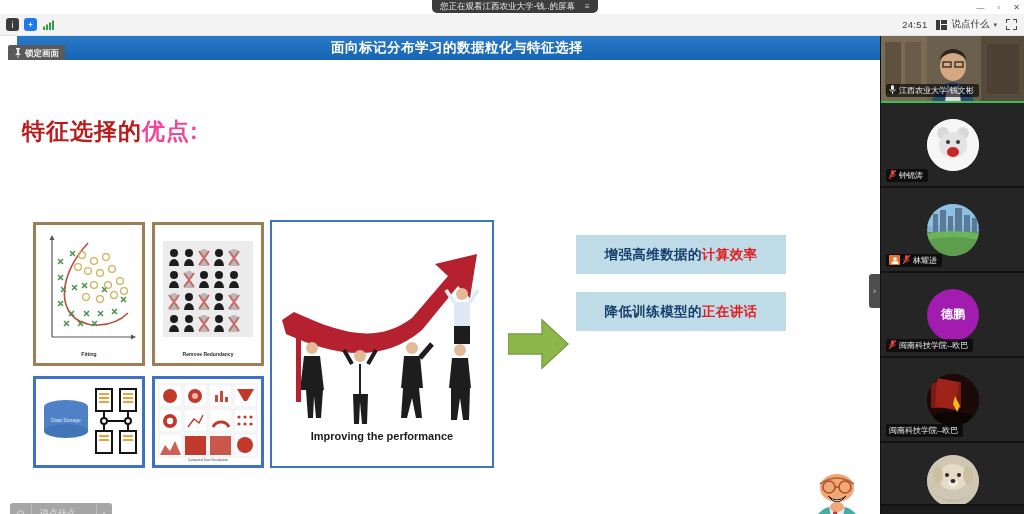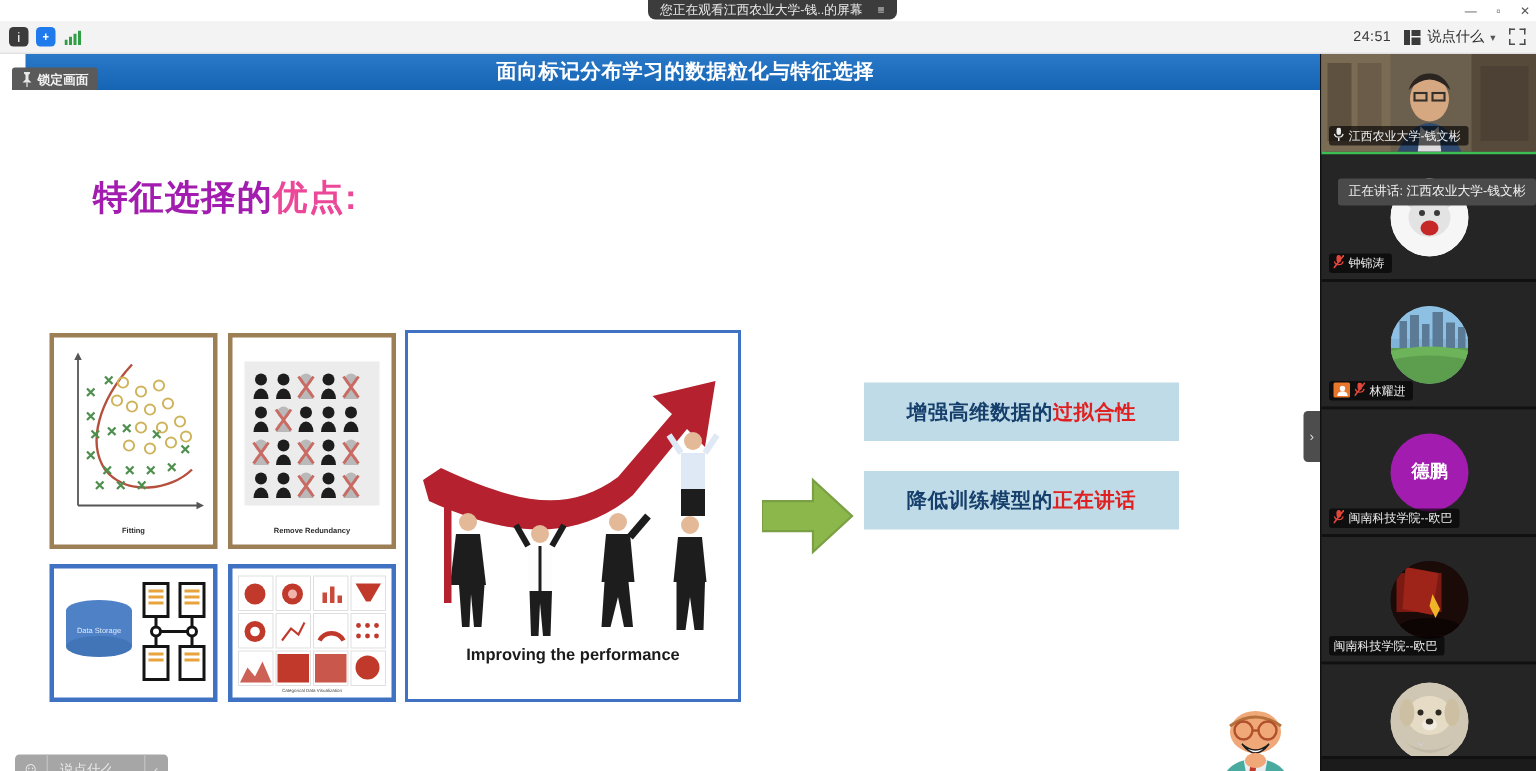--- a/index.html
+++ b/index.html
@@ -87,21 +87,21 @@
     padding: 0 6px; font-size: 8.5px; font-weight: bold;
   }
   .pin-glyph { font-size: 9px; transform: rotate(0deg); }
 
   
   .slide-body { position: absolute; left:0; top:24px; width:880px; height:454px; background:#fff; }
   .heading {
     position: absolute; left: 22px; top: 56px;
     font-size: 23px; font-weight: bold; letter-spacing: 1px;
   }
-  .heading .h-red { color: #a21caf; margin-left: 40px; }
+  .heading .h-red { color: #b91c1c; }
   .heading .h-green { color: #ec4899; }
 
   
   .img-a {
     position:absolute; left:33px; top:162px; width:112px; height:144px;
     border:3px solid #9d7f55; background:#fff;
   }
   .img-b {
     position:absolute; left:152px; top:162px; width:112px; height:144px;
     border:3px solid #9d7f55; background:#fff;
@@ -127,21 +127,21 @@
   .green-arrow {
     position: absolute; left: 508px; top: 256px; width: 62px; height: 56px;
   }
 
   
   .boxes { position: absolute; left: 576px; top: 175px; width: 210px; }
   .blue-box {
     width: 210px; height: 39px; background: #bfdbe8;
     margin-bottom: 18px; display:flex; align-items:center; justify-content:center;
     font-size: 13.5px; font-weight: bold; letter-spacing: .4px;
-    color: #16406b; white-space: nowrap; margin-top: 20px;
+    color: #16406b; white-space: nowrap;
   }
   .blue-box em { font-style: normal; color: #e02020; }
 
   
   .cartoon { position: absolute; left: 798px; top: 412px; width: 78px; height: 62px; }
 
   
   .chatbar {
     position: absolute; left: 10px; top: 443px;
     height: 20px; background: #9a9a9a; border-radius: 3px;
@@ -545,21 +545,21 @@
 
       <div class="green-arrow">
         <svg width="62" height="56" viewBox="0 0 62 56">
           <path d="M0 18 H34 V4 L60 28 L34 52 V38 H0 Z" fill="#8cb84b" stroke="#7a9f45" stroke-width="1.5"></path>
         </svg>
       </div>
 
       <div class="boxes">
         <div class="blue-box">
           <span>增强高维数据的</span>
-            <em>过拟合性</em>
+            <em>计算效率</em>
         </div>
         <div class="blue-box">
           <span>降低训练模型的</span>
             <em>正在讲话</em>
         </div>
       </div>
 
       <div class="cartoon">
         <svg width="78" height="62" viewBox="0 0 78 62">
           <ellipse cx="39" cy="16" rx="17" ry="14" fill="#f0a878"></ellipse>
@@ -608,21 +608,20 @@
           <svg width="7" height="9" viewBox="0 0 7 9">
               <rect x="2" y="0" width="3" height="5" rx="1.5" fill="#eaeaea"></rect>
               <path d="M0.6 4.2 a3 3 0 0 0 5.8 0" stroke="#eaeaea" stroke-width="0.9" fill="none"></path>
               <rect x="3" y="7" width="1" height="2" fill="#eaeaea"></rect>
             </svg>
         </span>
         <span>江西农业大学-钱文彬</span>
       </div>
     </div>
 
-    <div class="speaking-tooltip">正在讲话: 江西农业大学-钱文彬</div>
 
     <div class="tile tile-av">
       <div class="avatar" style="background:#f2f2f2">
         <svg width="52" height="52" viewBox="0 0 52 52">
           <circle cx="26" cy="26" r="26" fill="#f6f6f6"></circle>
           <circle cx="16" cy="14" r="6" fill="#d9d9d9"></circle>
             <circle cx="36" cy="14" r="6" fill="#d9d9d9"></circle>
           <ellipse cx="26" cy="26" rx="14" ry="13" fill="#e3e3e3"></ellipse>
           <circle cx="21" cy="23" r="2" fill="#3a3a3a"></circle>
             <circle cx="31" cy="23" r="2" fill="#3a3a3a"></circle>

